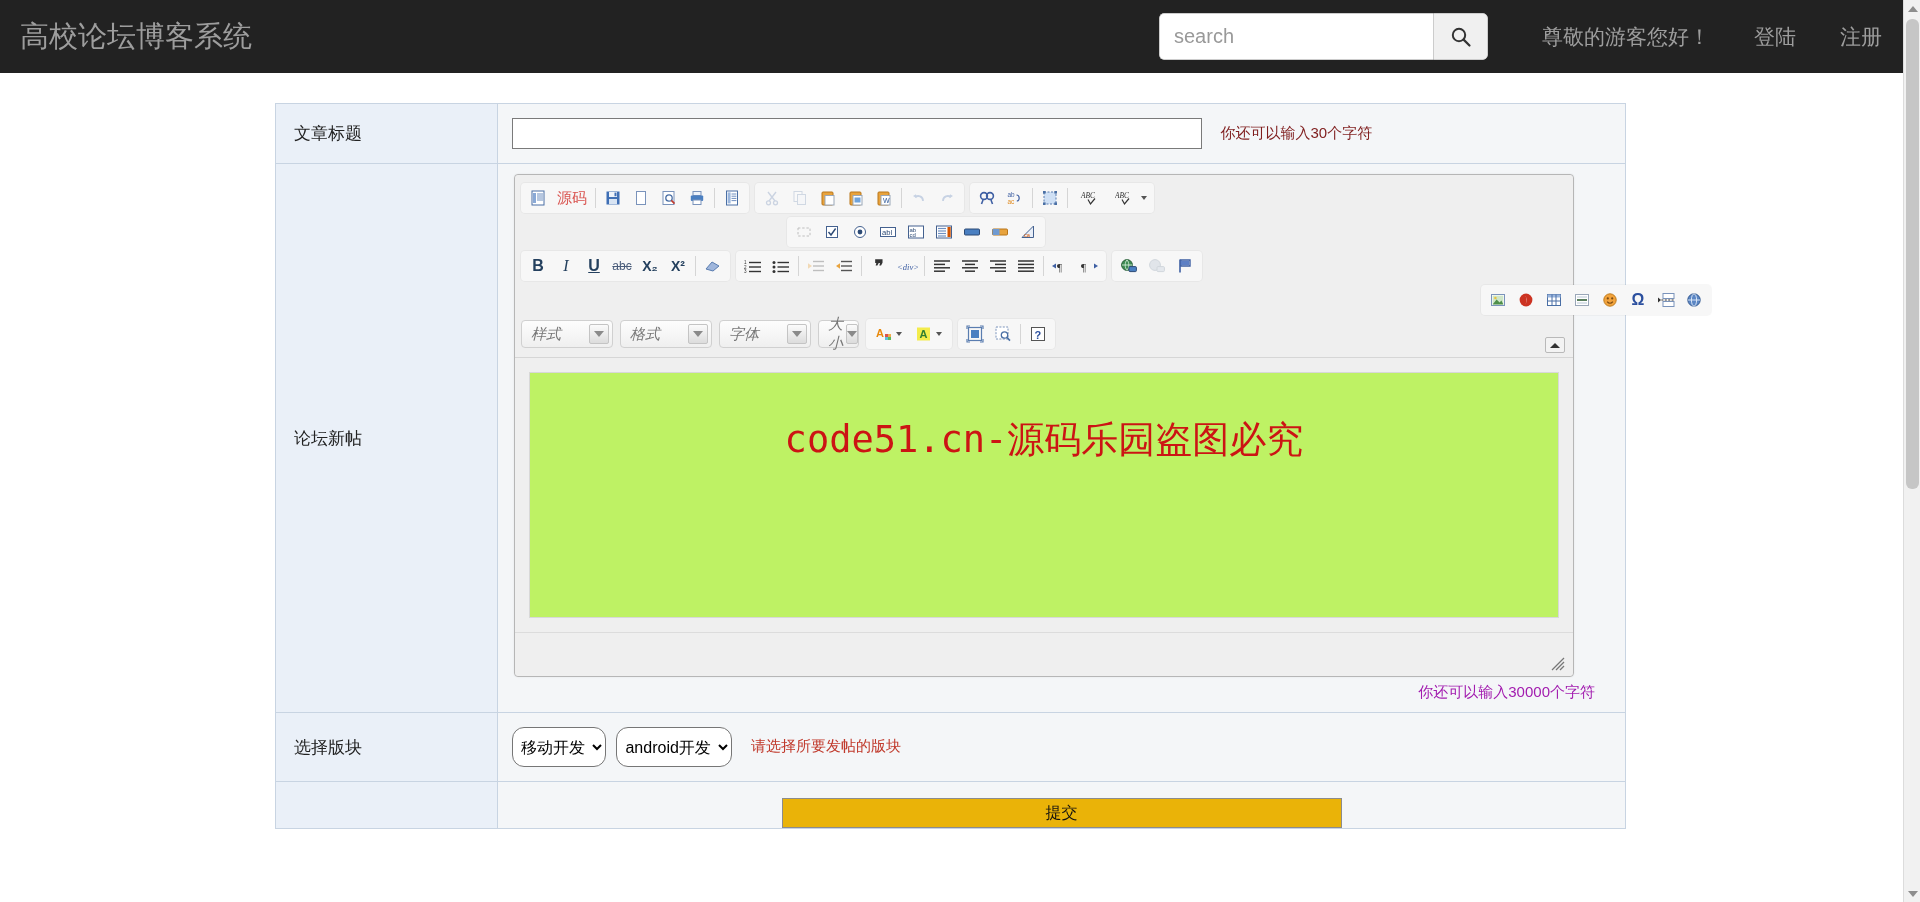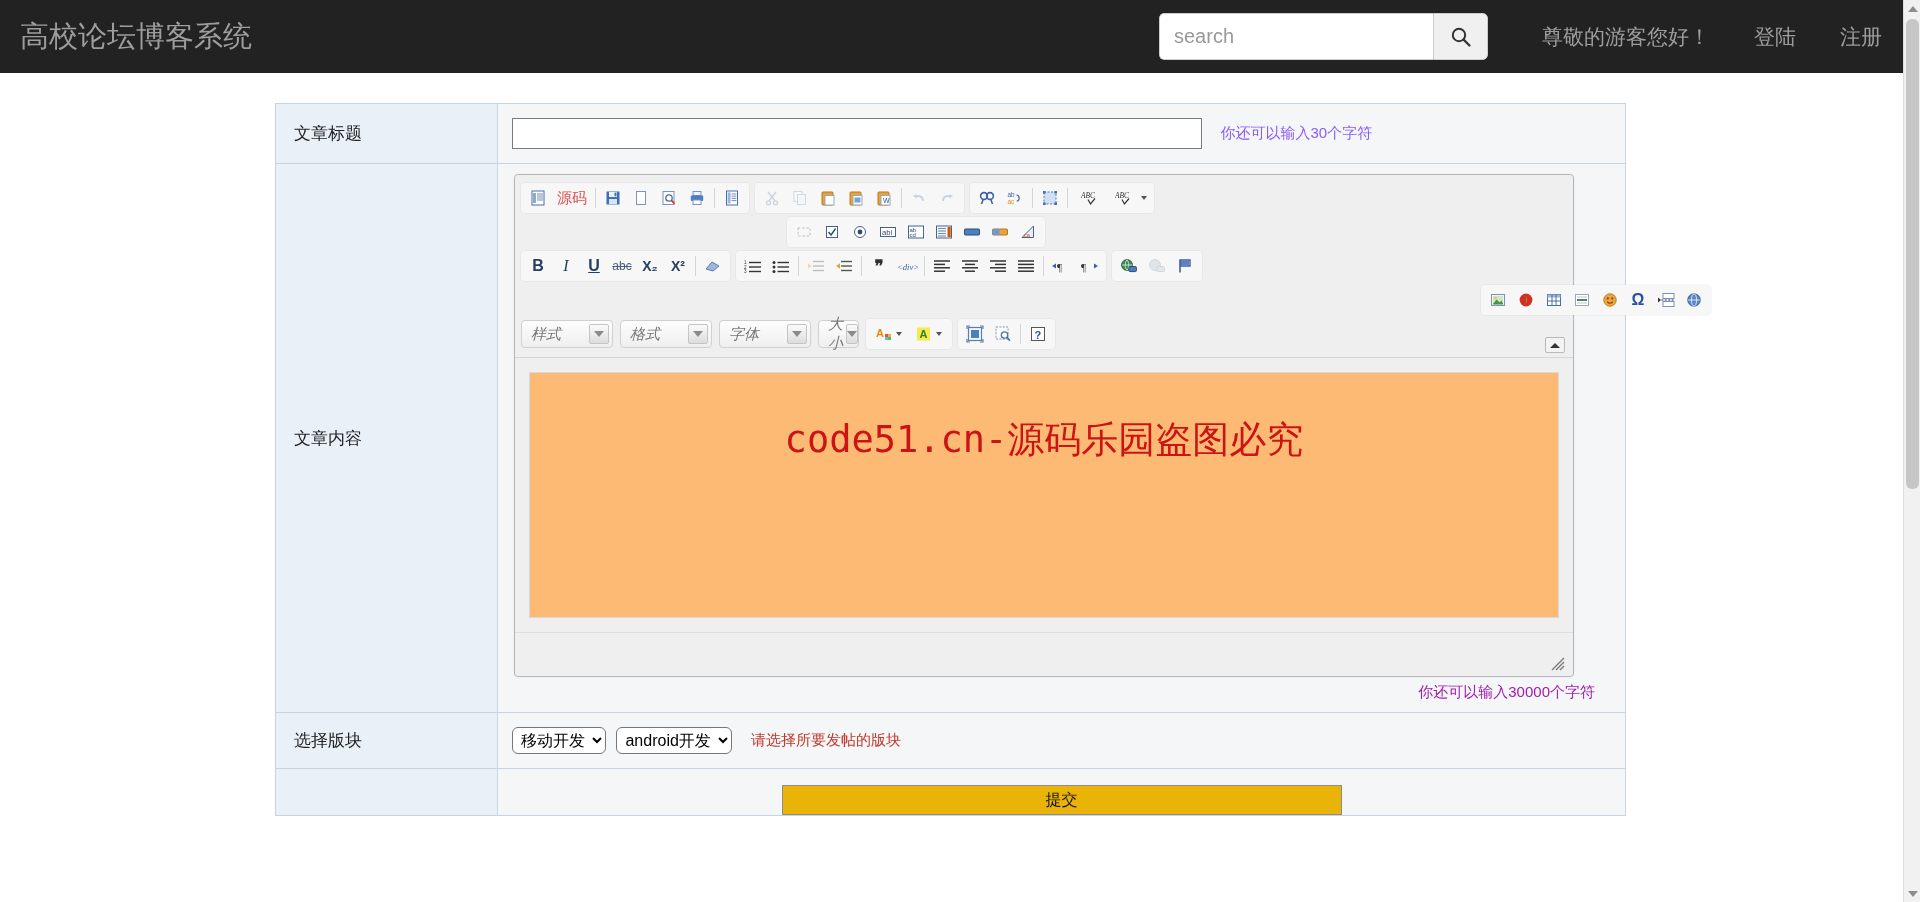--- a/index.html
+++ b/index.html
@@ -69,21 +69,21 @@
   }
   .val-cell{ background:#f4f6f8; padding:10px 14px; }
 
   .row-title .val-cell{ padding:14px; }
   .title-input{
     width:690px; height:31px; border:1px solid #7a7a7a; background:#ffffff;
     vertical-align:middle; outline:none; font-size:15px; padding:0 4px;
     font-family:"Liberation Sans",sans-serif;
   }
   .hint{
-    color:#8b5cf6; font-size:15px; margin-left:14px; vertical-align:middle;
+    color:#7f1d1d; font-size:15px; margin-left:14px; vertical-align:middle;
     white-space:nowrap;
   }
   .hint-right{
     display:block; text-align:right; color:#a21caf; font-size:15px;
     padding-right:16px; margin-top:6px;
   }
 
   
   .cke{
     width:1060px; border:1px solid #b6b6b6; background:#efefef;
@@ -138,43 +138,43 @@
     position:absolute; right:8px; bottom:4px;
     width:20px;height:16px; border:1px solid #b9b9b9; background:#f3f3f3;
     display:flex;align-items:center;justify-content:center; cursor:pointer;
     border-radius:2px;
   }
   .collapse-btn i{
     width:0;height:0;border-left:5px solid transparent;
     border-right:5px solid transparent;border-bottom:5px solid #333;
   }
   .cke-body{
-    background:#fdba74; margin:14px; height:246px; border:1px solid #d8d8d8;
+    background:#bef264; margin:14px; height:246px; border:1px solid #d8d8d8;
     padding:20px 0 0 0; overflow:hidden;
   }
   .watermark{
     color:#cc1414; font-size:37px; font-family:"DejaVu Sans Mono","Liberation Mono",monospace;
     text-align:center; letter-spacing:0px; white-space:nowrap;
     margin-top:22px;
   }
   .cke-bottom{
     height:44px; background:#efefef; border-top:1px solid #dcdcdc;
     position:relative; border-radius:0 0 4px 4px;
   }
   .resizer{
     position:absolute; right:8px; bottom:5px; width:14px;height:14px;
     cursor:se-resize;
   }
 
   
   .sel{
     font-family:"Liberation Sans",sans-serif; font-size:16px;
-    height:27px; border:1px solid #767676; background:#ffffff;
+    height:40px; border:1px solid #767676; background:#ffffff;
     padding:1px 4px; margin-right:6px; vertical-align:middle;
-    border-radius:6px; color:#000;
+    border-radius:12px; color:#000;
   }
   .sel-hint{ color:#c0392b; font-size:15px; margin-left:8px; }
 
   .submit-cell{ text-align:center; padding:16px 0 0 0; background:#f4f6f8; }
   .submit-btn{
     width:560px;height:30px; border:1px solid #8c8c8c; background:#eab308;
     font-size:16px; font-family:"Liberation Sans",sans-serif; cursor:pointer;
     color:#111;
   }
 
@@ -230,21 +230,21 @@
 
       <tr class="row-title">
         <td class="lbl-cell">文章标题</td>
         <td class="val-cell">
           <input class="title-input" type="text" placeholder="" style="">
           <span class="hint">你还可以输入30个字符</span>
         </td>
       </tr>
 
       <tr>
-        <td class="lbl-cell">文章内容</td>
+        <td class="lbl-cell">论坛新帖</td>
         <td class="val-cell">
 
           <div class="cke">
             <div class="cke-top">
 
               <div class="tb-row">
                 <div class="tb-group">
                   <div class="tb-btn">
                     <svg width="16" height="16" viewBox="0 0 16 16">
                       <rect x="2" y="1" width="12" height="14" fill="#fff" stroke="#4a6fa5"></rect>

